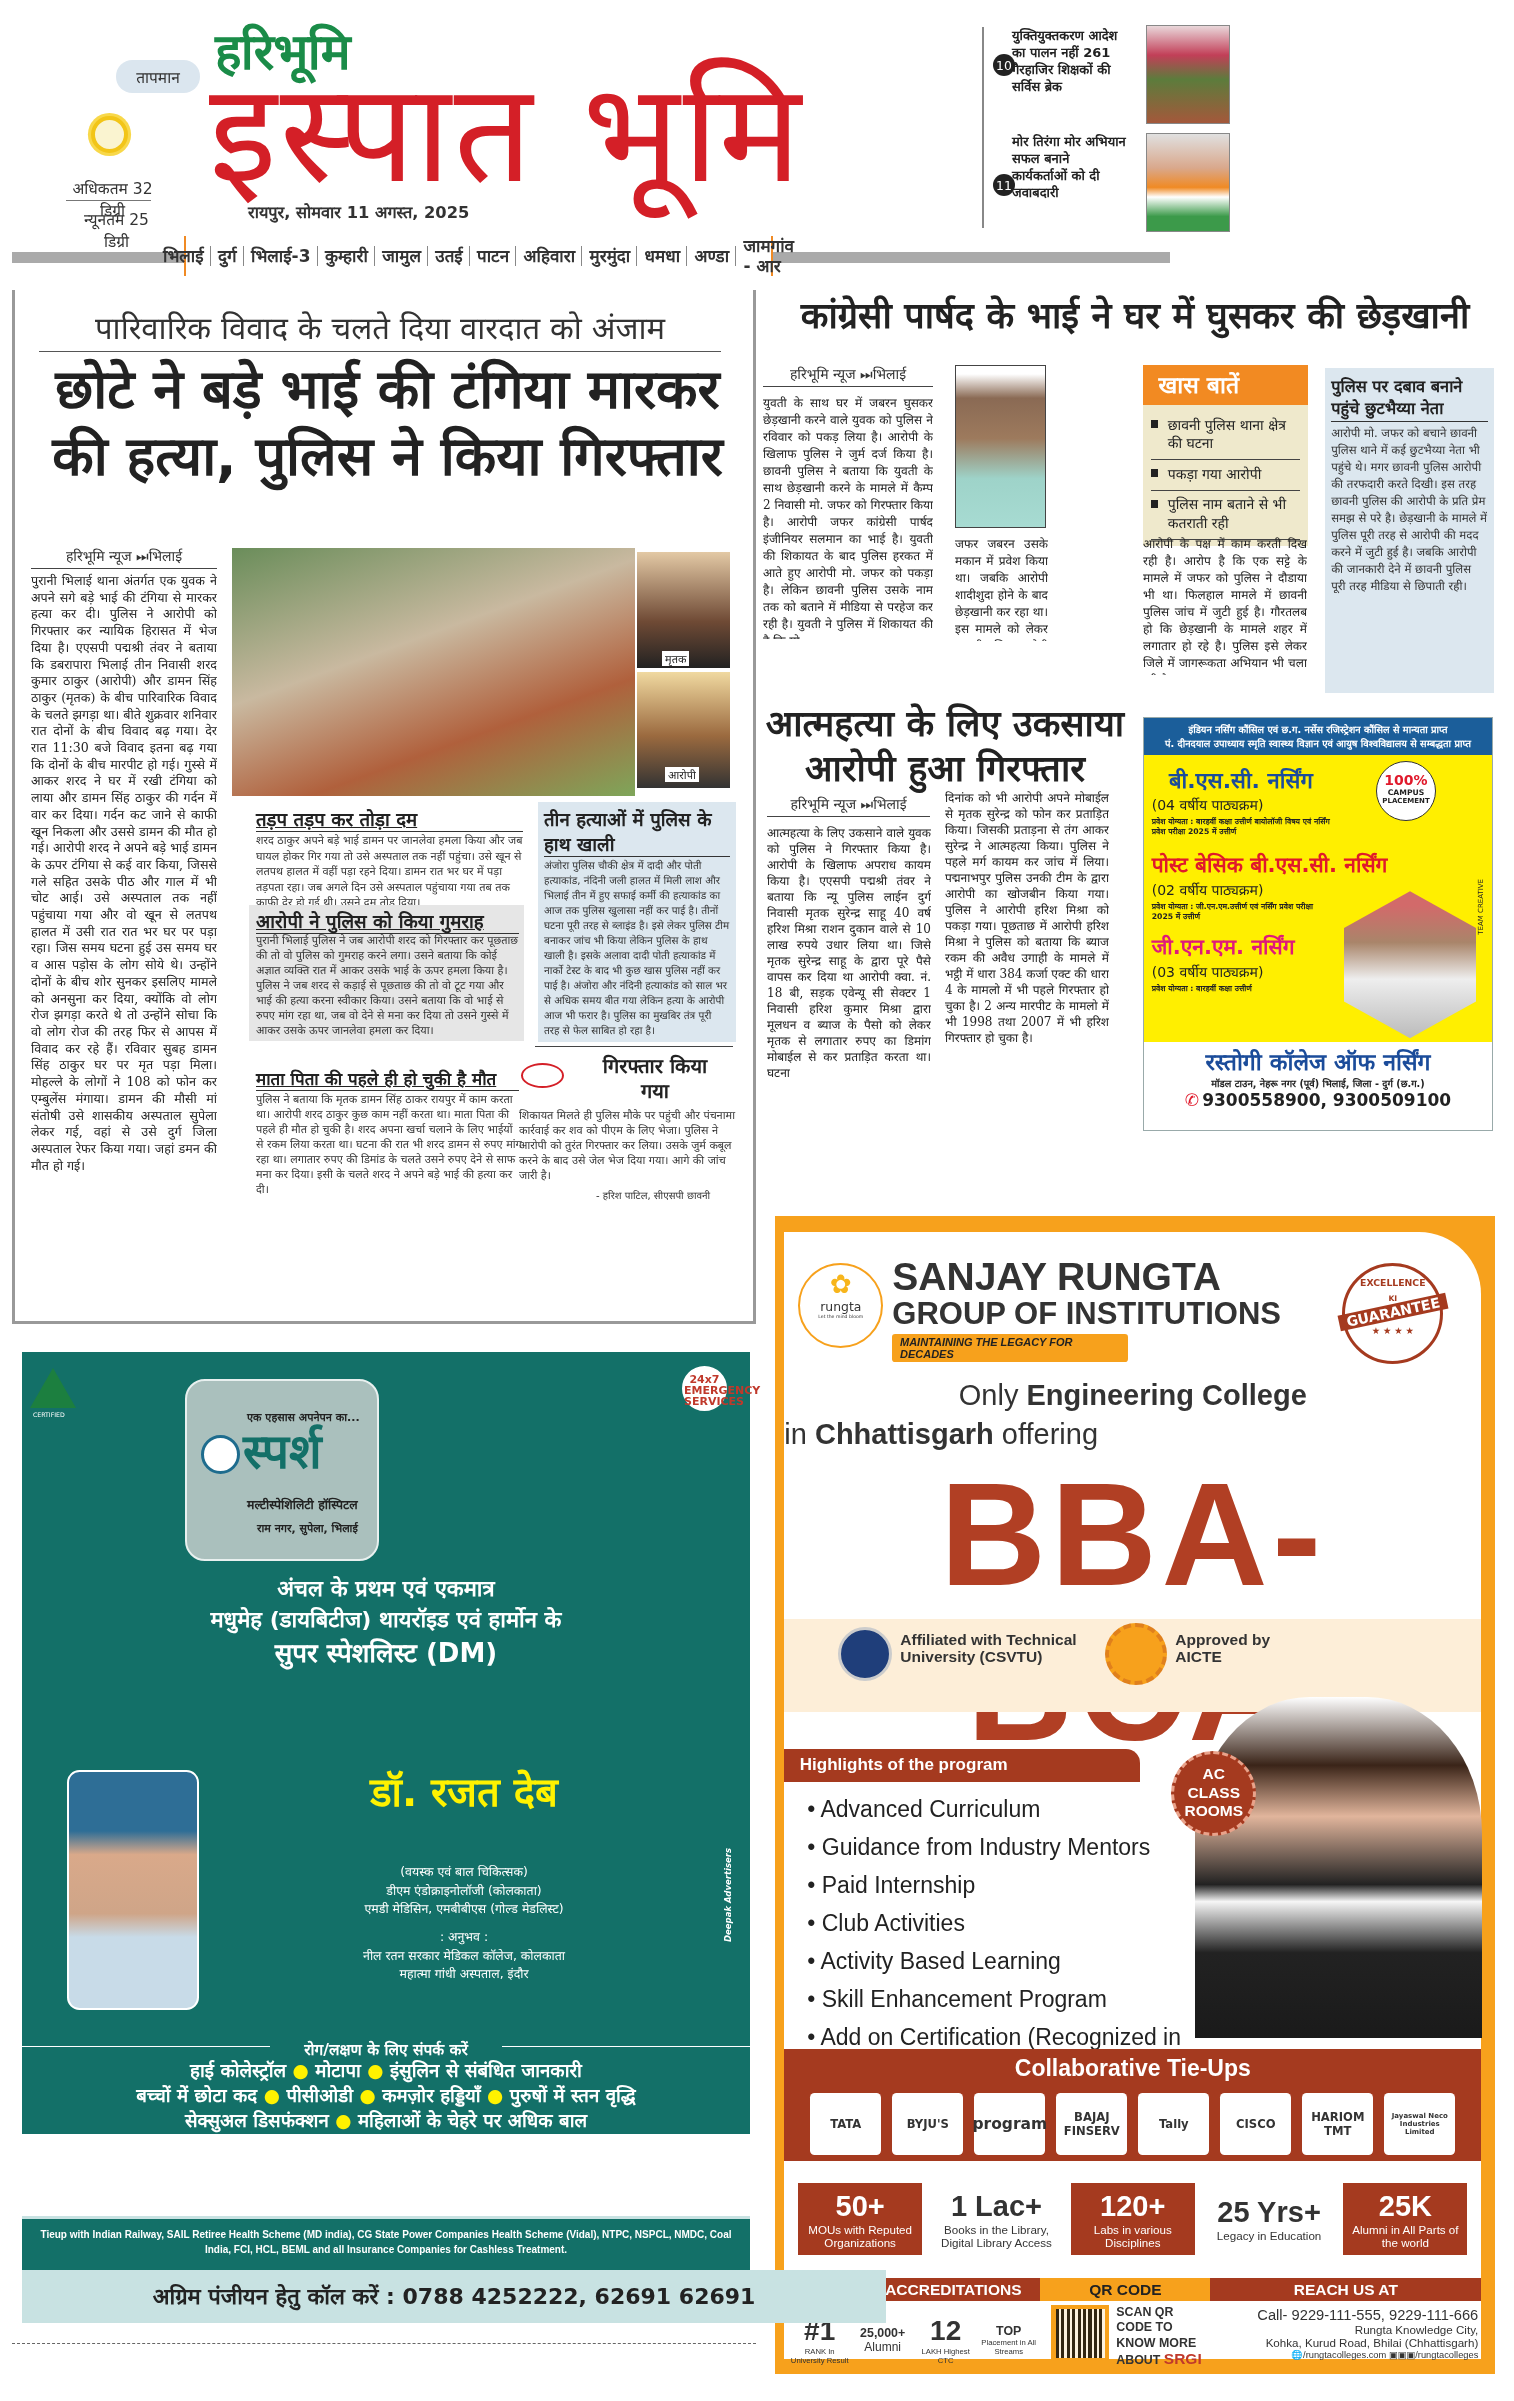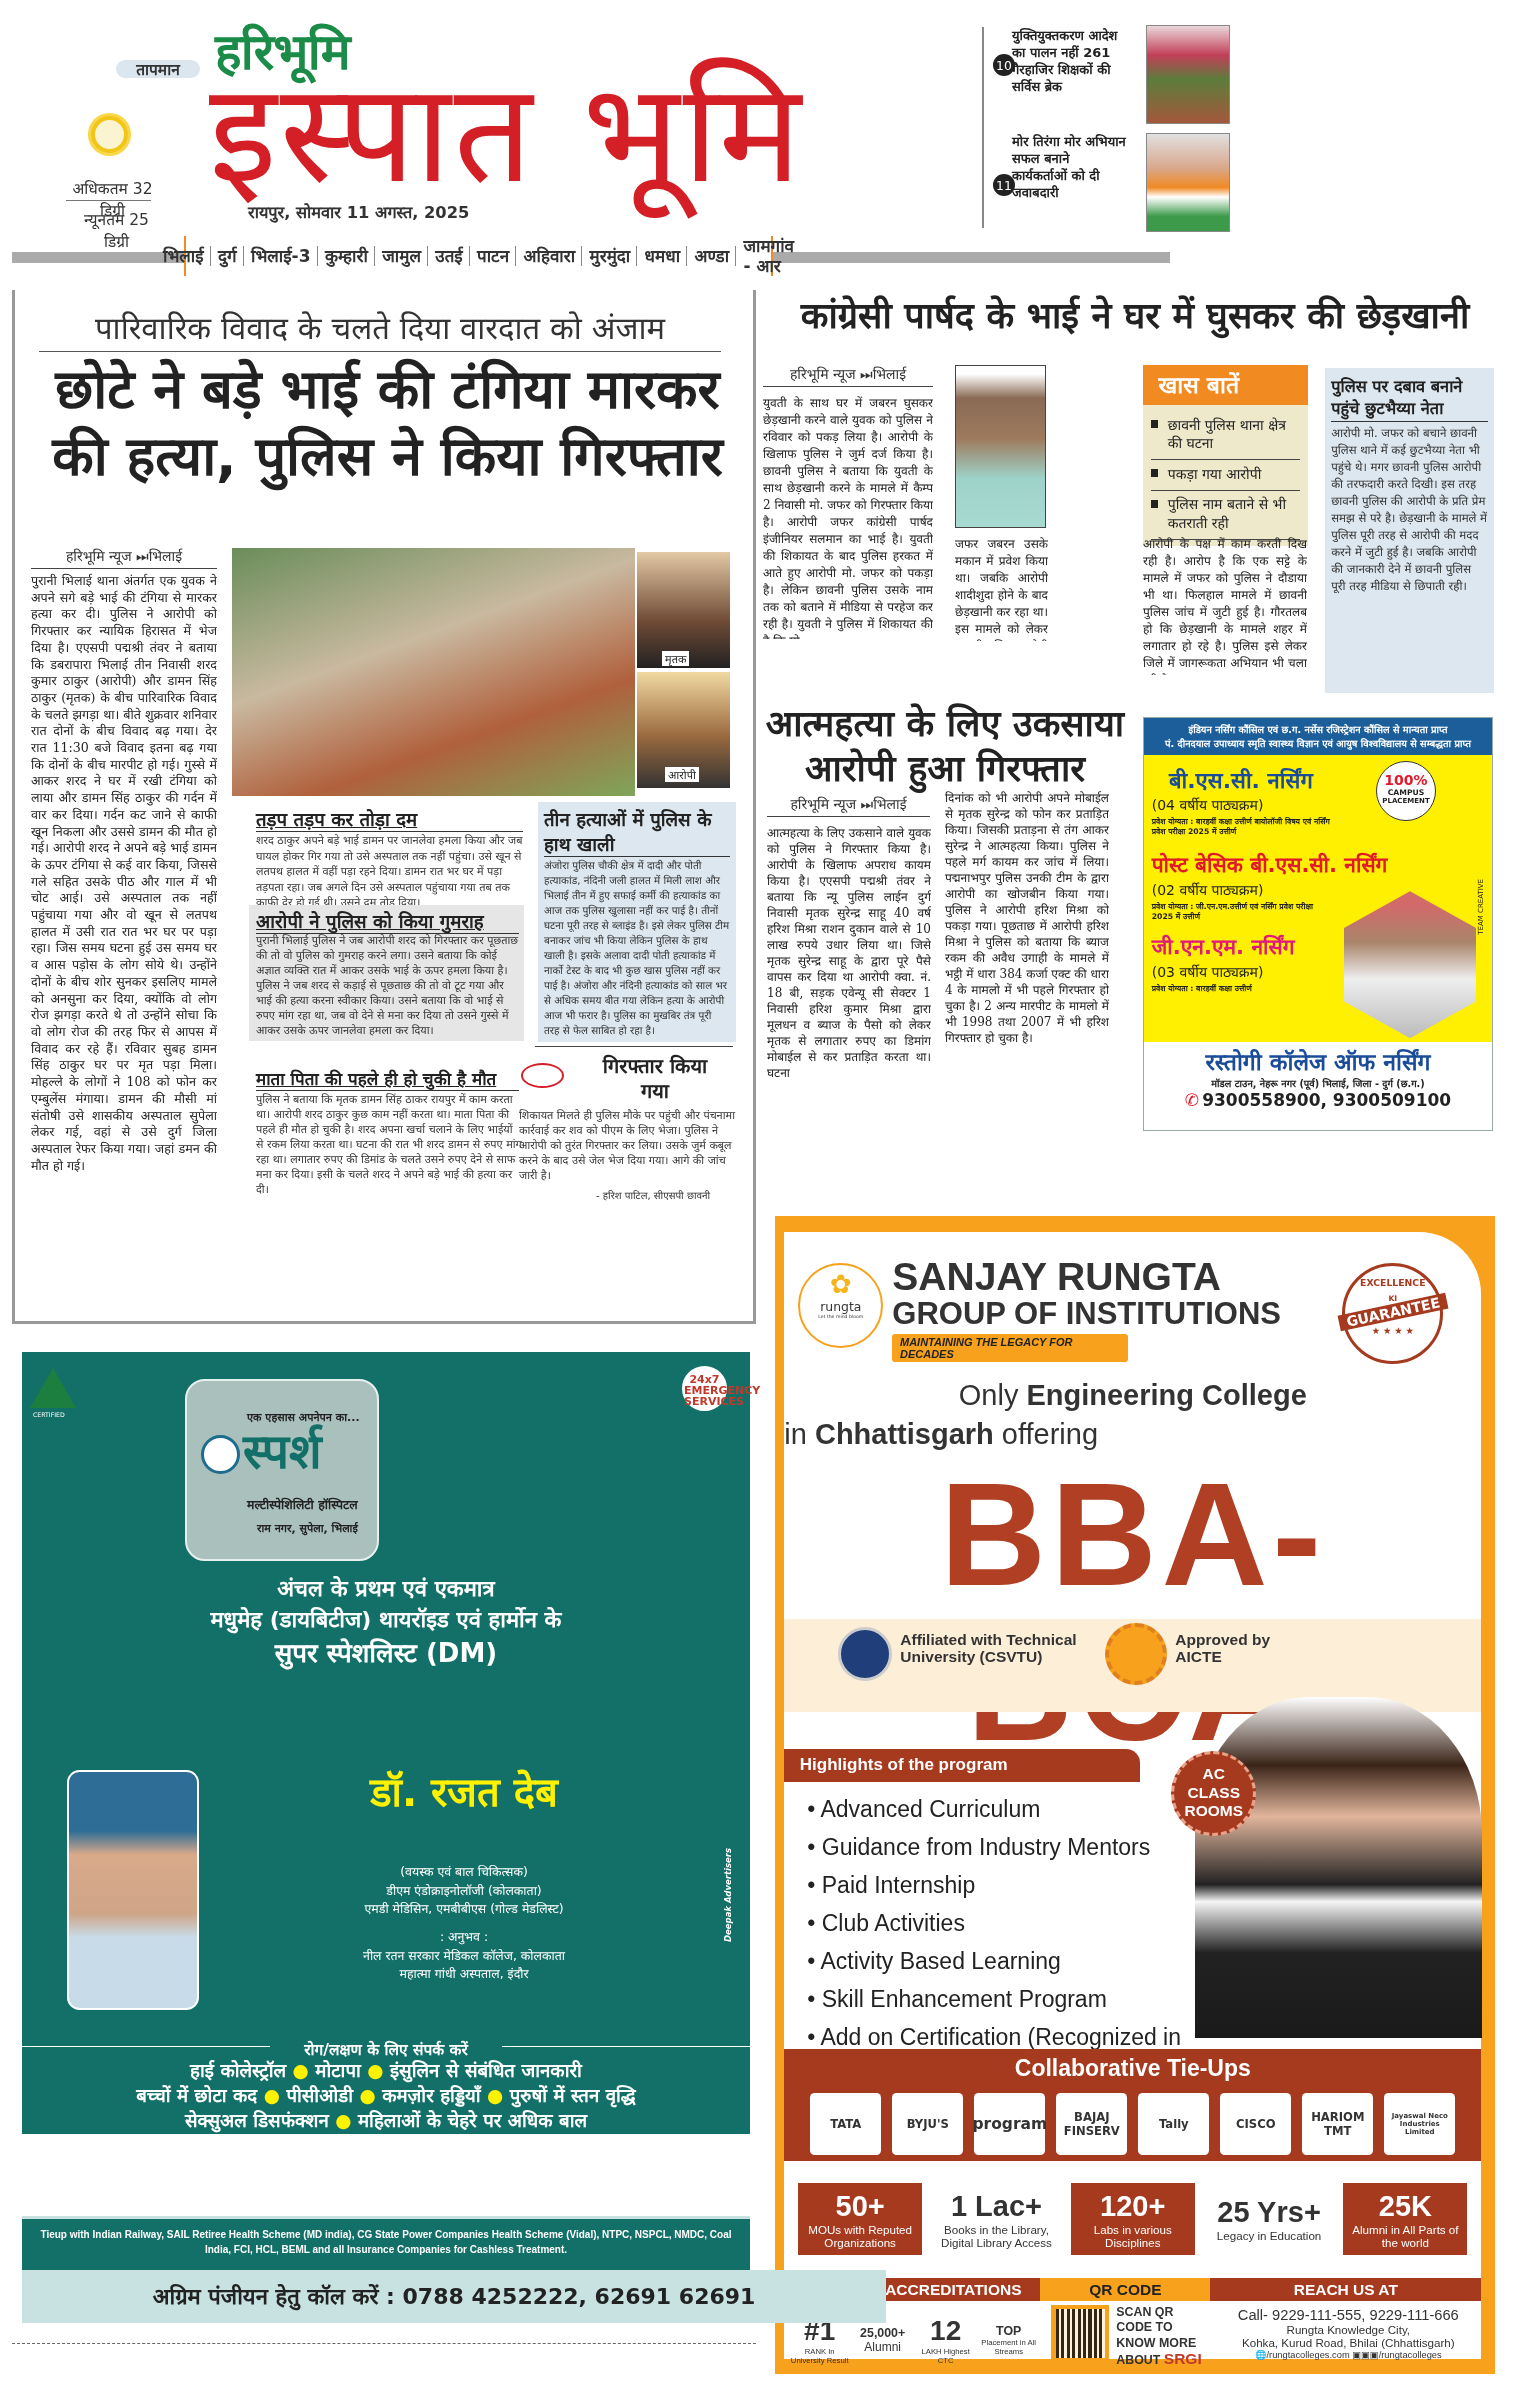--- a/index.html
+++ b/index.html
@@ -1,21 +1,21 @@
 <!DOCTYPE html>
 <html style="font-size:12.4px"><head>
 <meta charset="utf-8">
 <style>
 *{box-sizing:border-box;margin:0;padding:0}
 body{width:1514px;height:2401px;background:#fff;font-family:"DejaVu Sans",sans-serif;color:#222;position:relative;overflow:hidden}
 .abs{position:absolute}
 .serif{font-family:"DejaVu Serif",serif}
 .cond{font-family:"Liberation Sans",sans-serif}
 
-.temp-pill{left:116px;top:60px;width:84px;height:18px;border-radius:16.3px;background:#dbe6ef;display:flex;align-items:center;justify-content:center;font-size:15.5px;font-weight:bold;color:#333}
+.temp-pill{left:116px;top:60px;width:84px;height:33px;border-radius:16.3px;background:#dbe6ef;display:flex;align-items:center;justify-content:center;font-size:15.5px;font-weight:normal;color:#333}
 .sun-core{left:91px;top:116px;width:37px;height:37px;border-radius:50%;background:#faf4d0;border:4.6px solid #f2c518;box-shadow:0 0 0 3.1px #f8d84a}
 .tmax{left:70px;top:177px;width:85px;font-size:15.5px;text-align:center;color:#333}
 .tline{left:66px;top:200px;width:85px;border-top:1.5px solid #777}
 .tmin{left:74px;top:208px;width:85px;font-size:15.5px;text-align:center;color:#333}
 .brand-small{left:215px;top:15.5px;font-size:50px;font-weight:bold;color:#1a8c48;letter-spacing:-0.8px}
 .brand-big{left:209px;top:64px;font-size:138px;line-height:139px;color:#d41f27;font-weight:normal;letter-spacing:3.1px}
 .dateline{left:248px;top:201px;font-size:16.3px;font-weight:bold;color:#333}
 .nav-strip{left:11.6px;top:252px;width:1158px;height:11px;background:#aaa}
 .nav-bracket{left:184px;top:236px;height:40px;width:589px;background:#fff;border-left:2.3px solid #f08a24;border-right:2.3px solid #f08a24;display:flex;align-items:center;justify-content:center;font-size:17px;font-weight:bold;color:#333;gap:1px}
 .nav-item{padding:0 6.2px;border-right:0.8px solid #888;line-height:20px}
@@ -300,21 +300,21 @@
         </div>
         <div style="text-align: center; color: rgb(51, 51, 51); font-family: &quot;Liberation Sans&quot;, sans-serif; width: 60px;">
           <div style="font-size: 12.4px; font-weight: bold;">TOP</div>
           <div style="font-size: 7.7px;">Placement in All Streams</div>
         </div>
       </div>
     <div class="abs" style="left:267px;top:1073px;width:58px;height:58px;background:#f7a11c;padding:4.6px">
       <div style="width:100%;height:100%;background:repeating-linear-gradient(90deg,#111 0 3.1px,#fff 3.1px 5.4px),#fff;opacity:.85"></div>
     </div>
     <div class="abs cond" style="left:332px;top:1073px;width:93px;font-size:12.4px;font-weight:bold;line-height:15.5px;color:#333"><span>SCAN QR CODE TO KNOW MORE ABOUT</span> <span style="color:#c0392b;font-size:15.5px">SRGI</span></div>
-    <div class="abs cond" style="left:434px;top:1075px;width:260px;text-align:center;color:#333">
+    <div class="abs cond" style="left:434px;top:1075px;width:260px;text-align:right;color:#333">
       <div style="font-size:14.7px">Call- 9229-111-555, 9229-111-666</div>
       <div style="font-size:11.6px">Rungta Knowledge City,</div>
       <div style="font-size:11.6px">Kohka, Kurud Road, Bhilai (Chhattisgarh)</div>
       <div style="font-size:9.3px"><span>🌐</span><span>/rungtacolleges.com</span> <span>▣▣▣</span><span>/rungtacolleges</span></div>
     </div>
   </div>
 </div>
 
 <div class="abs sparsh">
   <div class="abs" style="left:7.7px;top:15.5px;width:0;height:0;border-left:23px solid transparent;border-right:23px solid transparent;border-bottom:40px solid #1c7f3f"></div>

